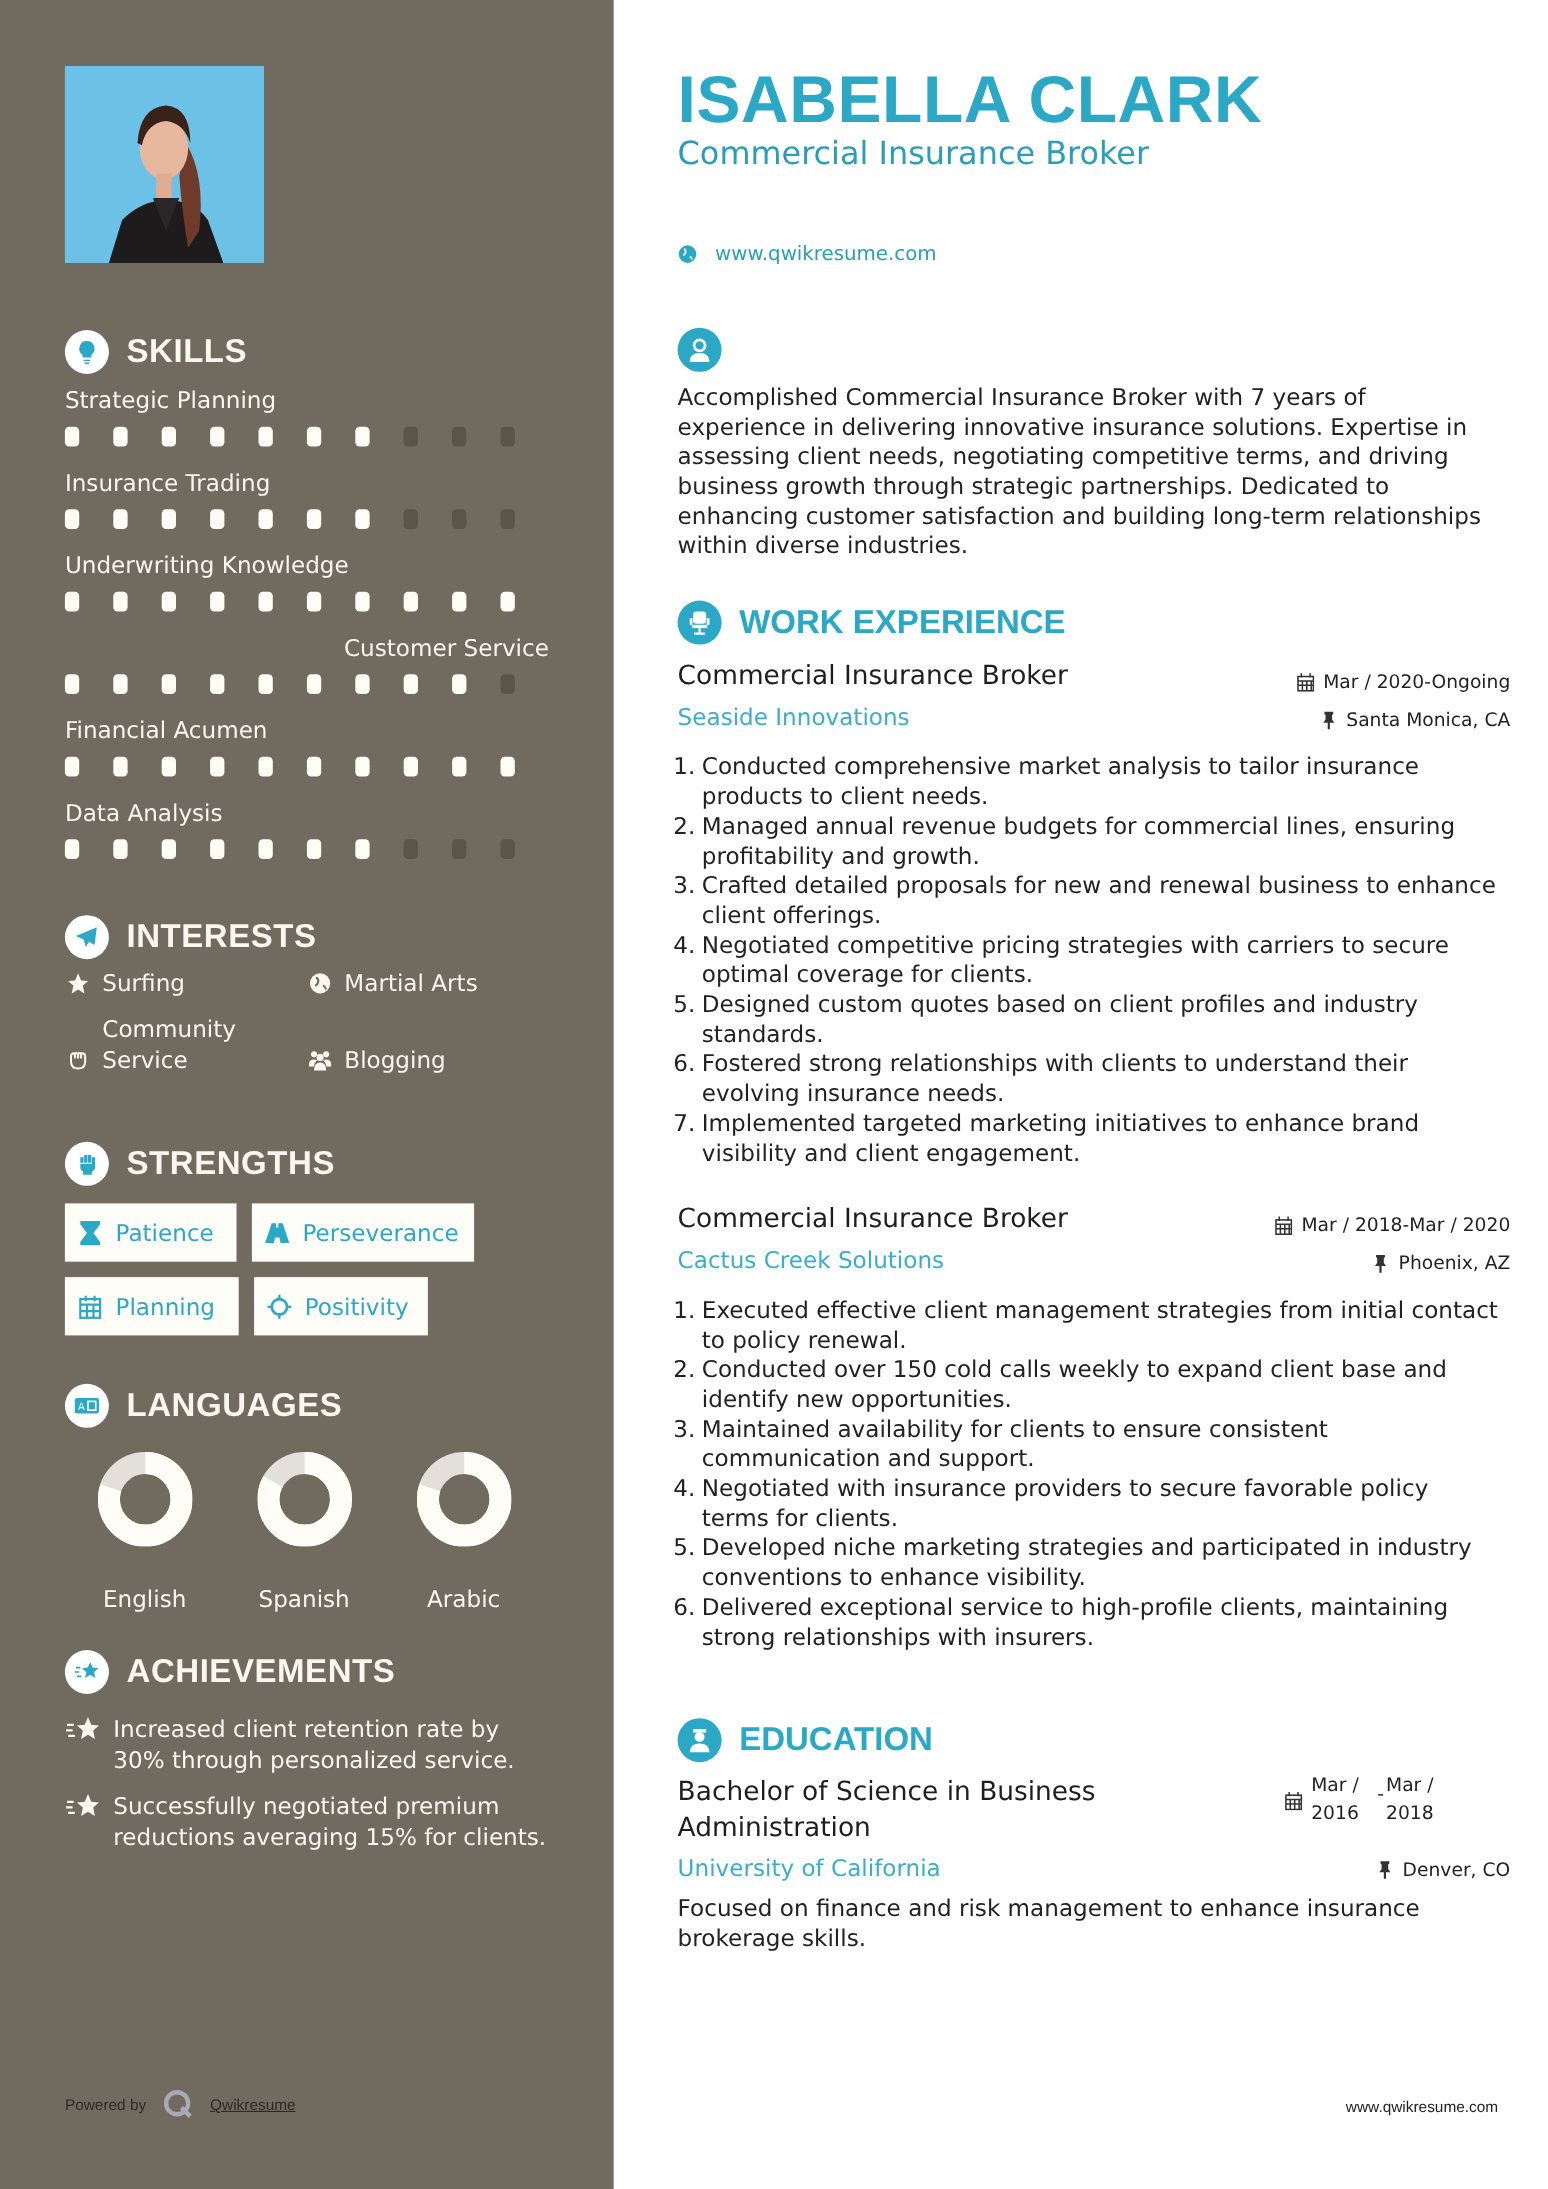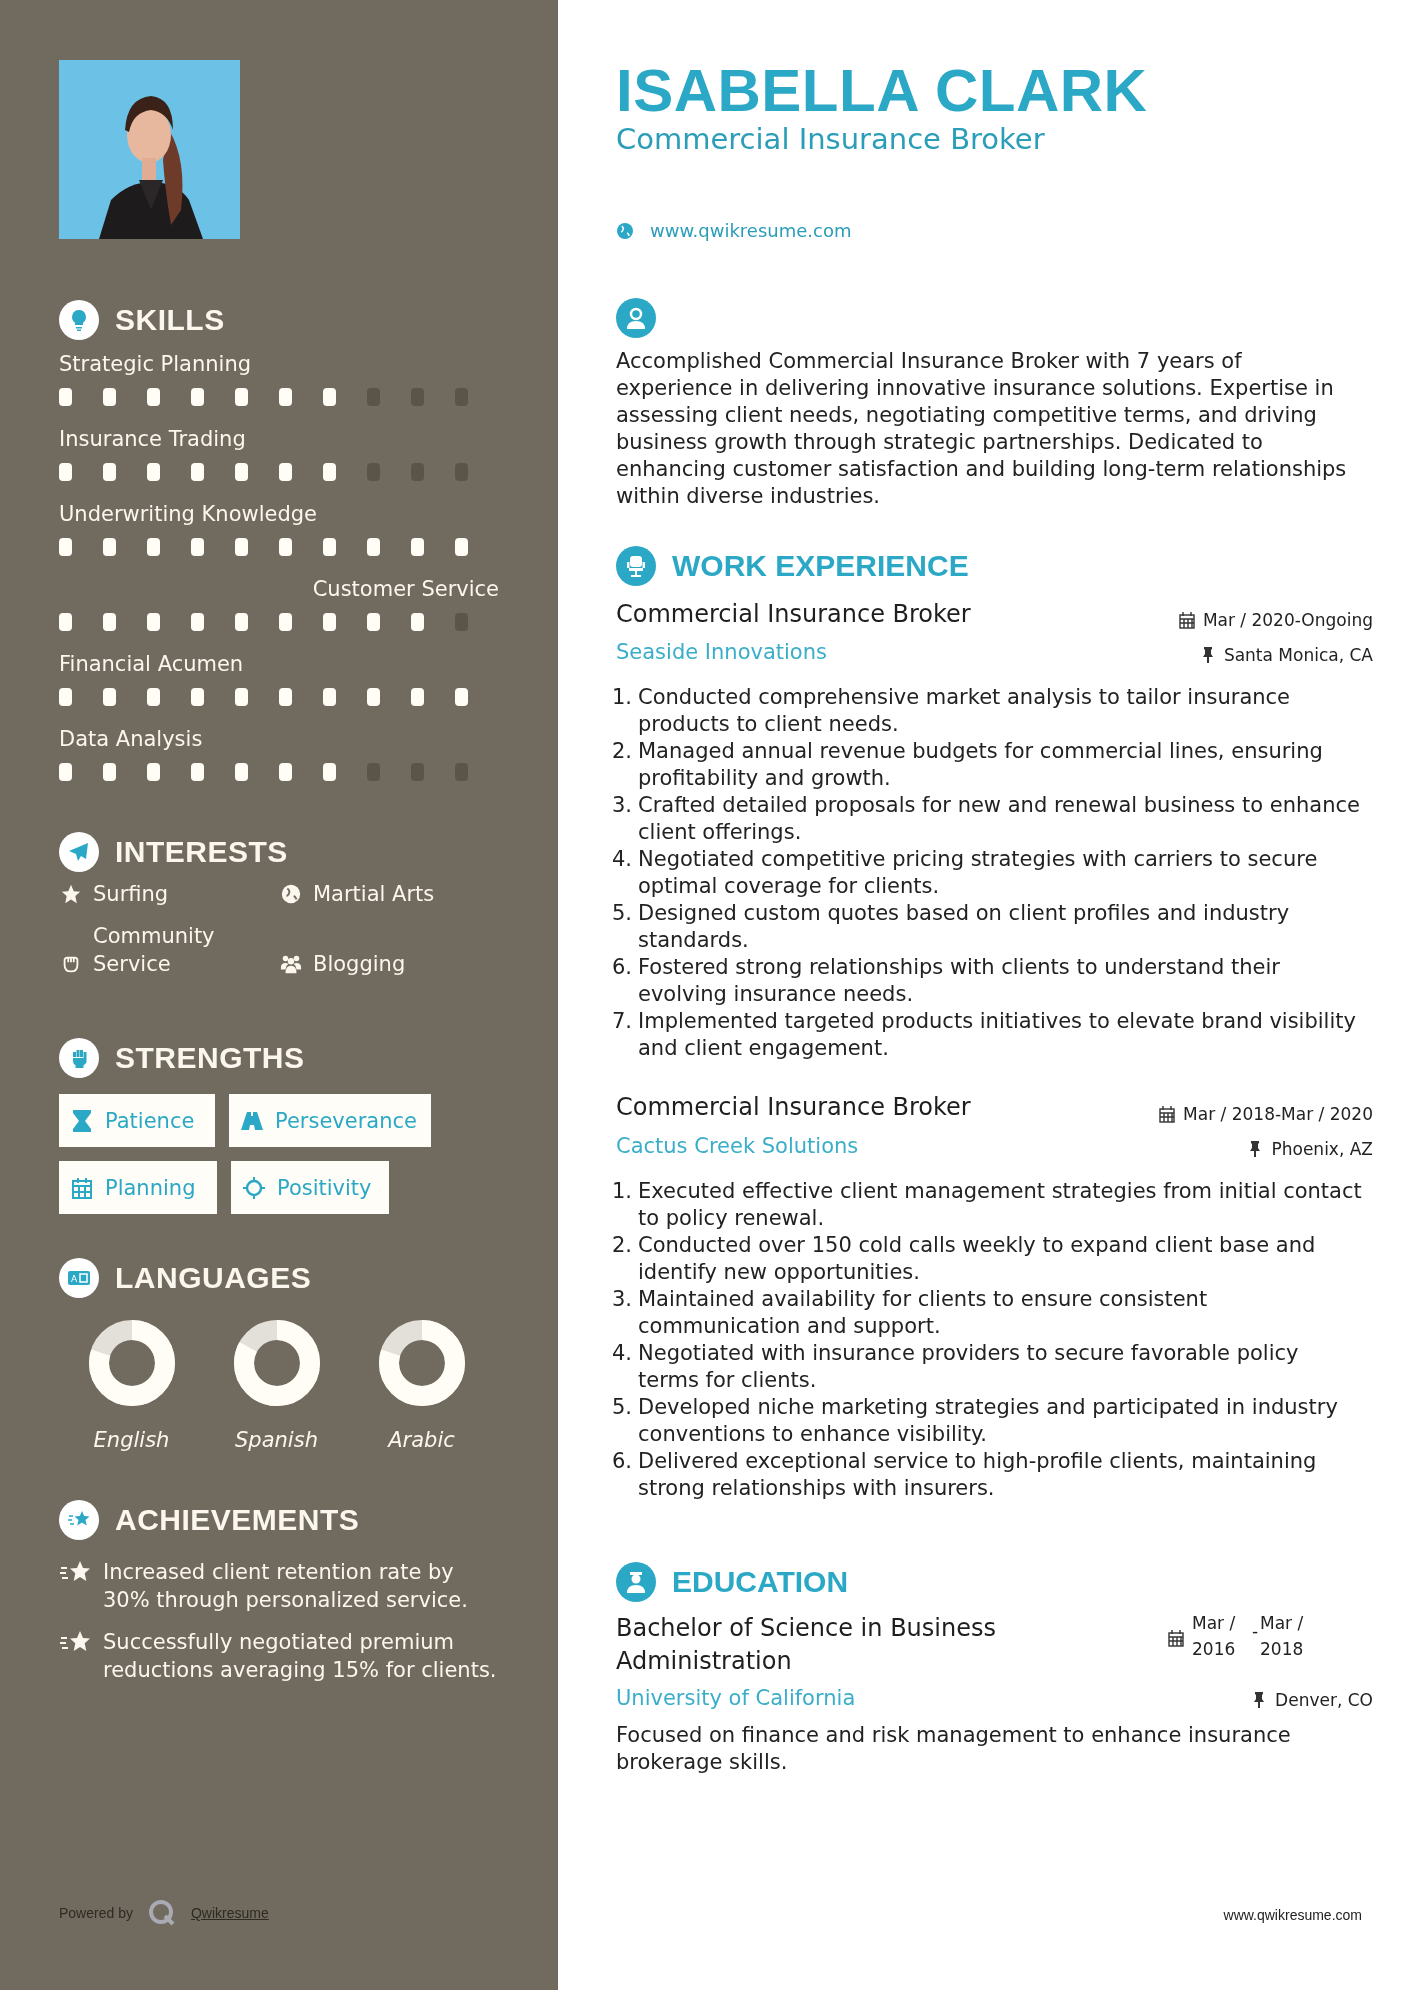--- a/index.html
+++ b/index.html
@@ -29,21 +29,21 @@
   .interest .ic svg { width: 22px; height: 22px; }
 
   .strengths { position: absolute; left: 59px; top: 1094px; width: 460px; display: flex; flex-wrap: wrap; gap: 14px 14px; }
   .chip { background: #fffdf7; height: 53px; display: flex; align-items: center; padding: 0 12px; font-size: 21px; color: #2aa8c6; }
   .chip .ic { width: 22px; height: 24px; margin-right: 12px; display: flex; align-items: center; justify-content: center; }
   .chip .ic svg { width: 22px; height: 24px; }
 
   .langs { position: absolute; left: 59px; top: 1320px; display: flex; }
   .lang { width: 145px; display: flex; flex-direction: column; align-items: center; }
   .lang svg { width: 86px; height: 86px; }
-  .lang .nm { margin-top: 22px; font-size: 21px; color: #fbf7ee; font-style: italic; }
+  .lang .nm { margin-top: 36px; font-size: 21px; color: #fbf7ee; }
 
   .achievements { position: absolute; left: 59px; top: 1558px; width: 440px; }
   .ach { display: flex; align-items: flex-start; margin-bottom: 14px; }
   .ach .ic { width: 34px; height: 30px; margin-right: 10px; flex-shrink: 0; }
   .ach .tx { font-size: 21px; line-height: 28px; color: #fbf7ee; }
 
   .powered { position: absolute; left: 59px; top: 1898px; display: flex; align-items: center; font-family: "Liberation Sans", sans-serif; font-size: 14px; color: #2e2a24; }
   .powered .q { width: 30px; height: 30px; margin: 0 14px; }
   .powered a { color: #2e2a24; text-decoration: underline; }
 
@@ -452,21 +452,21 @@
       <li>
         <span class="n">5.</span>
         <span>Designed custom quotes based on client profiles and industry standards.</span>
       </li>
       <li>
         <span class="n">6.</span>
         <span>Fostered strong relationships with clients to understand their evolving insurance needs.</span>
       </li>
       <li>
         <span class="n">7.</span>
-        <span>Implemented targeted products initiatives to elevate brand visibility and client engagement.</span>
+        <span>Implemented targeted marketing initiatives to enhance brand visibility and client engagement.</span>
       </li>
     </ol>
 
   <div class="job-title" style="top:1093px">Commercial Insurance Broker</div>
   <div class="job-meta" style="top:1104px">
     <span class="ic">
         <svg viewBox="0 0 16 18">
           <g fill="none" stroke="#333" stroke-width="1.4">
             <rect x="1" y="4" width="14" height="13"></rect>
             <path d="M1 8h14M5 8v9M9 8v9M13 8v9M1 12h14M4 1v4M12 1v4"></path>

